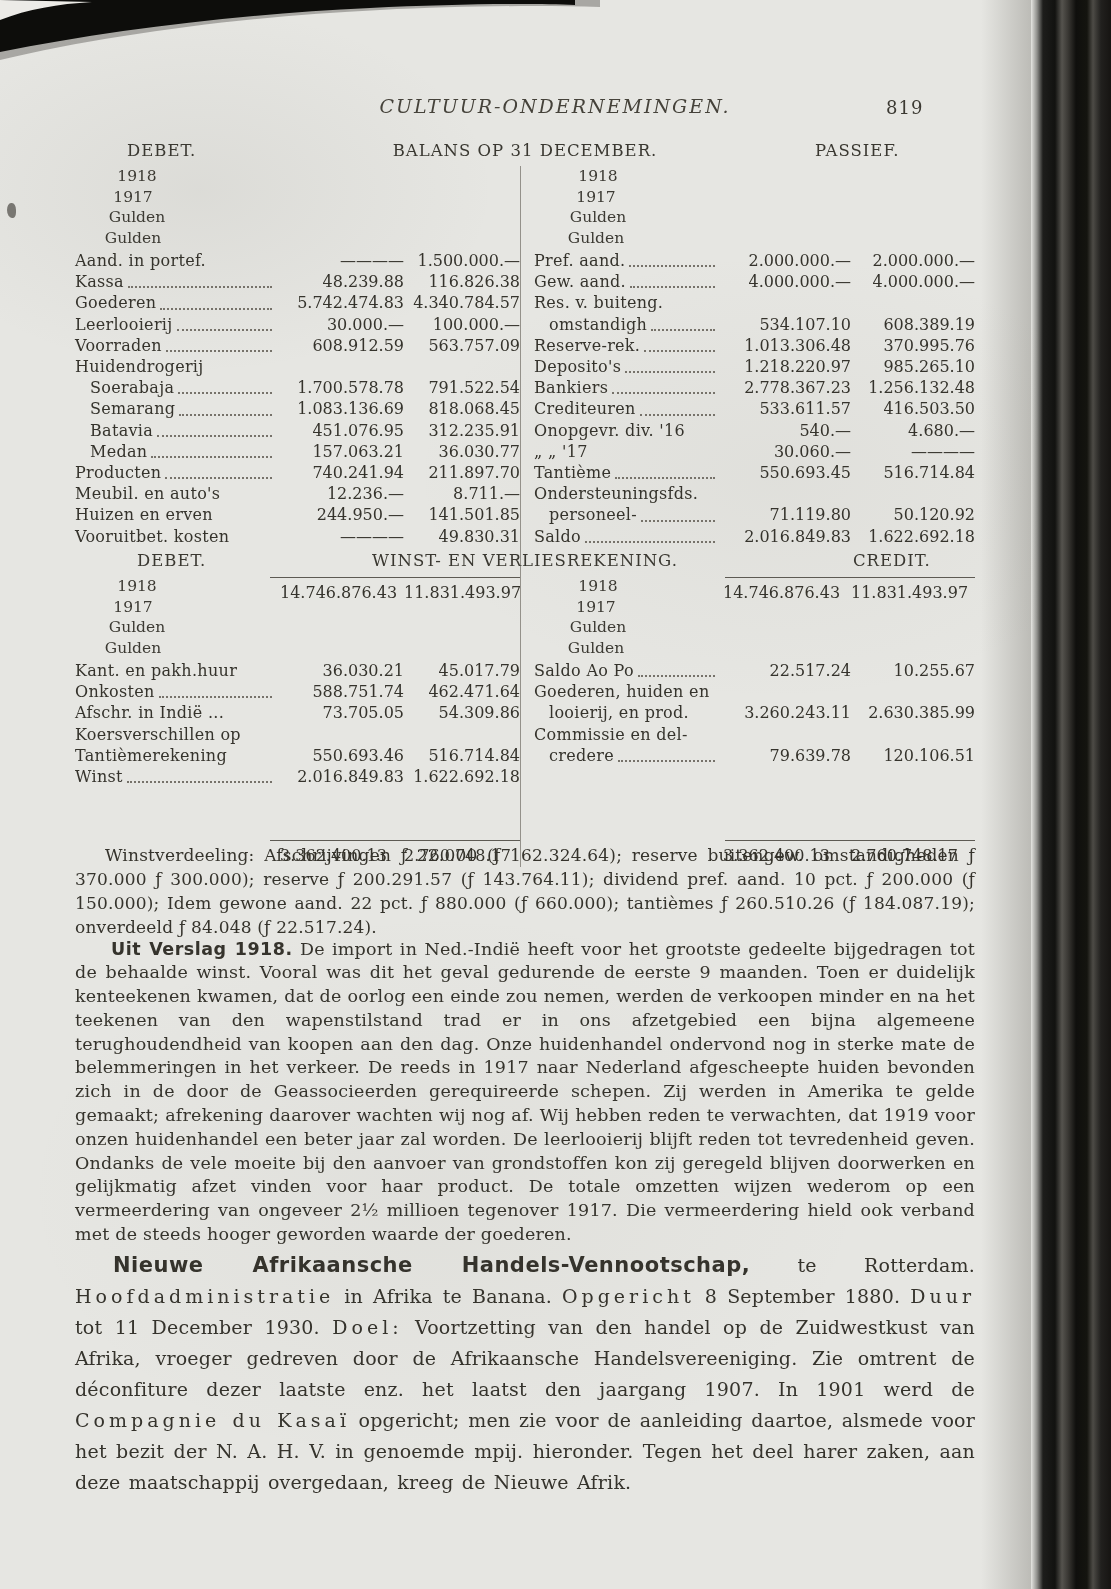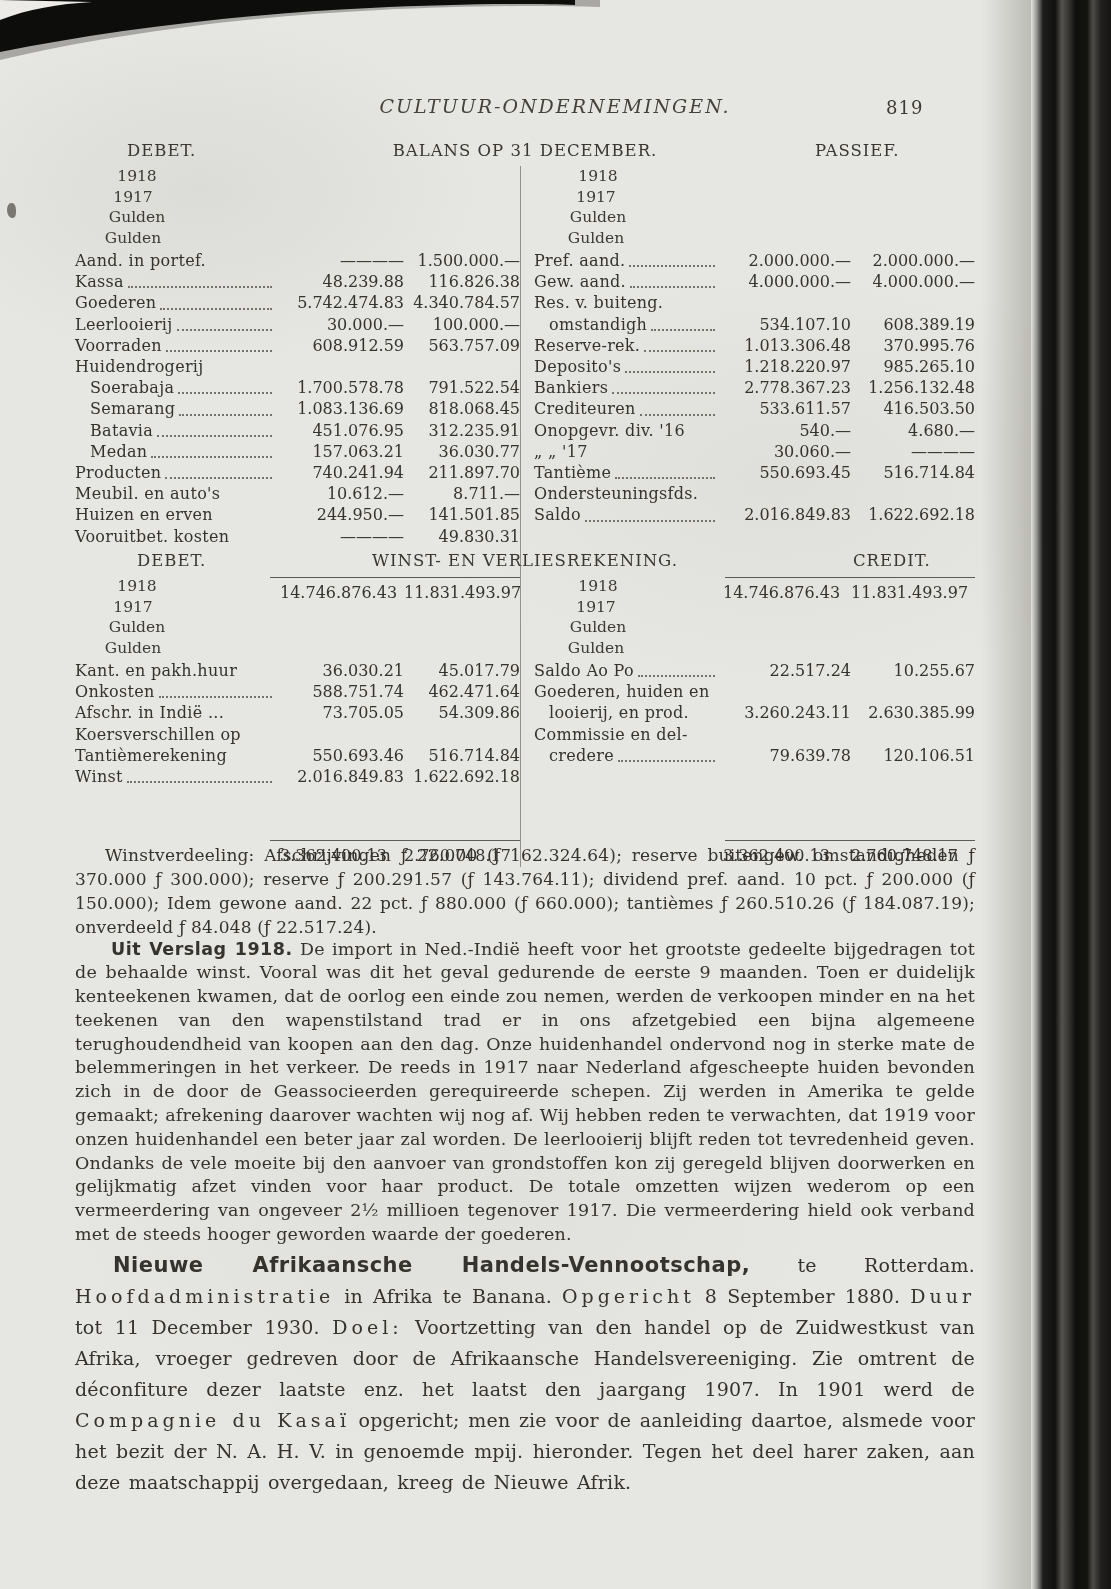--- a/index.html
+++ b/index.html
@@ -172,21 +172,21 @@
             </div>
             <div class="row">
               <span class="lbl">Producten</span>
               <span class="leader"></span>
               <span class="v v1">740.241.94</span>
               <span class="v v2">211.897.70</span>
             </div>
             <div class="row no-leader">
               <span class="lbl">Meubil. en auto's</span>
               <span class="leader"></span>
-              <span class="v v1">10.612.—</span>
+              <span class="v v1">12.236.—</span>
               <span class="v v2">8.711.—</span>
             </div>
             <div class="row no-leader">
               <span class="lbl">Huizen en erven</span>
               <span class="leader"></span>
               <span class="v v1">244.950.—</span>
               <span class="v v2">141.501.85</span>
             </div>
             <div class="row no-leader">
               <span class="lbl">Vooruitbet. kosten</span>
@@ -279,20 +279,26 @@
               <span class="lbl">Tantième</span>
               <span class="leader"></span>
               <span class="v v1">550.693.45</span>
               <span class="v v2">516.714.84</span>
             </div>
             <div class="row no-leader">
               <span class="lbl">Ondersteuningsfds.</span>
               <span class="leader"></span>
               <span class="v v1"></span>
               <span class="v v2"></span>
+            </div>
+            <div class="row indent">
+              <span class="lbl">personeel-</span>
+              <span class="leader"></span>
+              <span class="v v1">71.119.80</span>
+              <span class="v v2">50.120.92</span>
             </div>
             <div class="row">
               <span class="lbl">Saldo</span>
               <span class="leader"></span>
               <span class="v v1">2.016.849.83</span>
               <span class="v v2">1.622.692.18</span>
             </div>
           </div>
         <div class="total-rule"></div>
         <div class="total-row">

